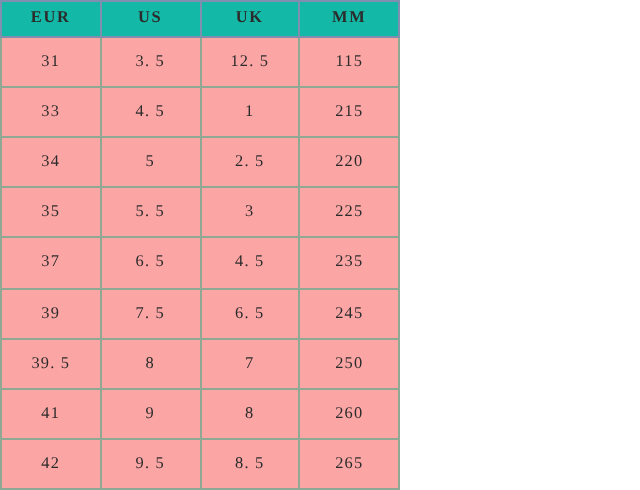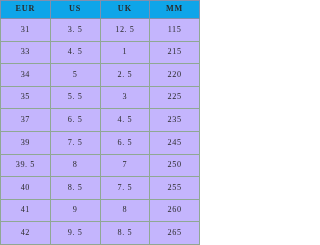--- a/index.html
+++ b/index.html
@@ -27,27 +27,27 @@
     vertical-align: middle;
     font-size: 8.2px;
     line-height: 1;
     letter-spacing: 0.6px;
     color: #2b2b2b;
     padding: 0;
     height: 17px;
     font-weight: normal;
   }
   #size-table thead th {
-    background: #0ea5e9;
+    background: #14b8a6;
     border-color: #7f8fae;
     font-weight: bold;
     letter-spacing: 0.9px;
   }
   #size-table tbody td {
-    background: #c4b5fd;
+    background: #fca5a5;
   }
 </style>
 </head>
 <body>
 
 <table id="size-table">
   <colgroup>
     <col>
       <col>
       <col>
@@ -98,26 +98,20 @@
       <td>6. 5</td>
       <td>245</td>
     </tr>
     <tr>
       <td>39. 5</td>
       <td>8</td>
       <td>7</td>
       <td>250</td>
     </tr>
     <tr>
-      <td>40</td>
-      <td>8. 5</td>
-      <td>7. 5</td>
-      <td>255</td>
-    </tr>
-    <tr>
       <td>41</td>
       <td>9</td>
       <td>8</td>
       <td>260</td>
     </tr>
     <tr>
       <td>42</td>
       <td>9. 5</td>
       <td>8. 5</td>
       <td>265</td>

